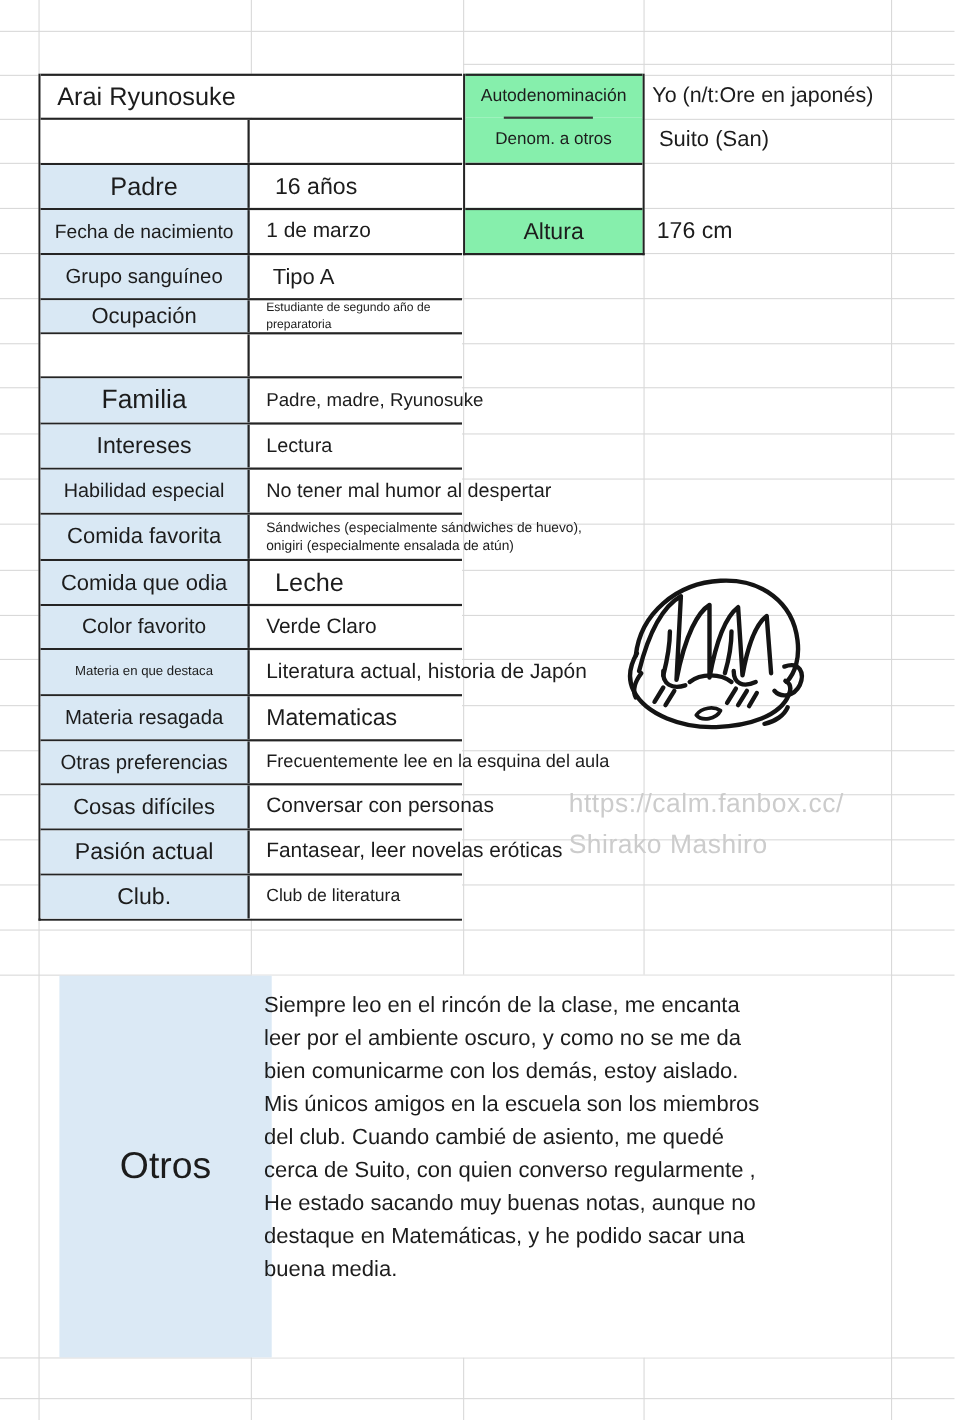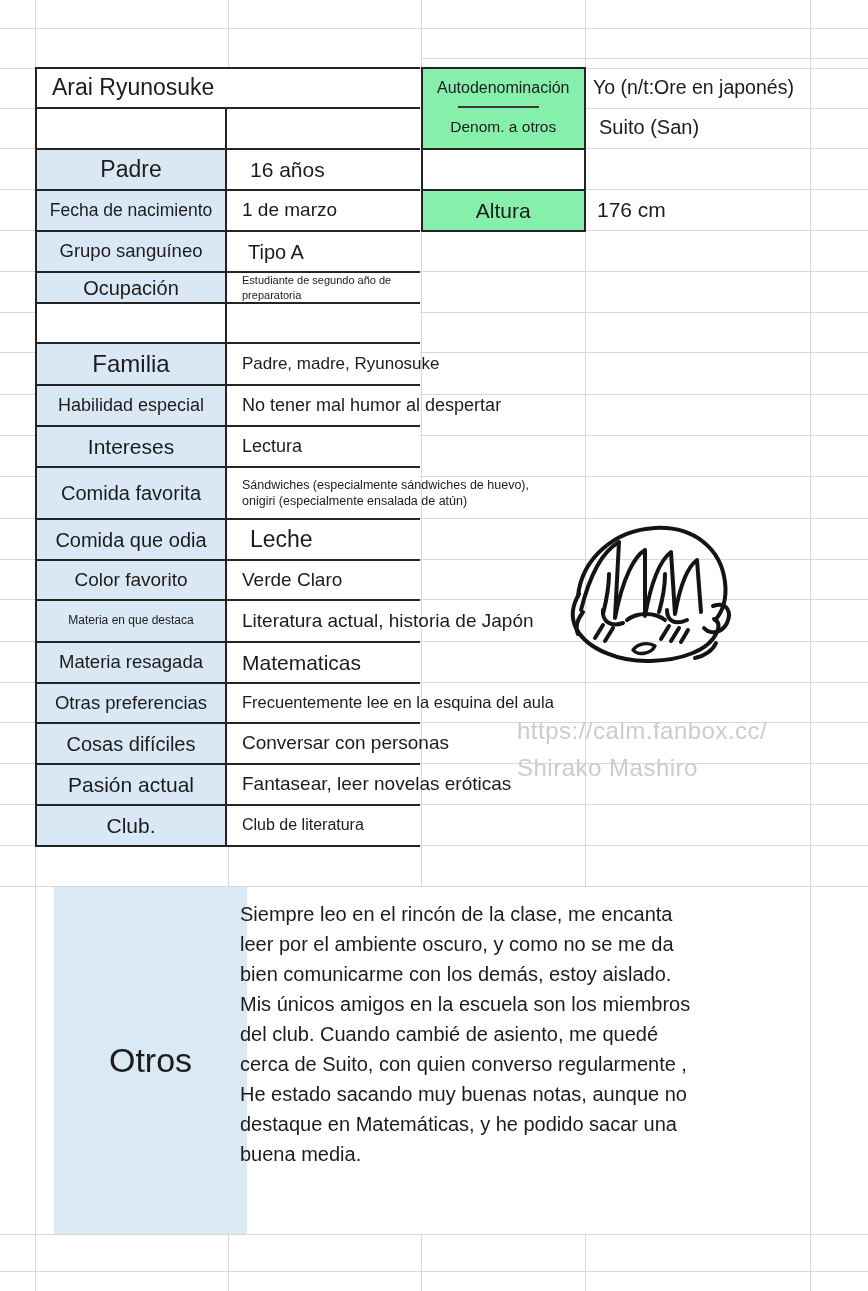--- a/index.html
+++ b/index.html
@@ -136,35 +136,35 @@
     <div class="lrow" style="height:42px">
       <div class="lcell">
           <span class="lbl" style="font-size:24px">Familia</span>
         </div>
       <div class="lval">
           <span class="val" style="font-size:17px">Padre, madre, Ryunosuke</span>
         </div>
     </div>
     <div class="lrow" style="height:41px">
       <div class="lcell">
+          <span class="lbl" style="font-size:21px">Intereses</span>
+        </div>
+      <div class="lval">
+          <span class="val" style="font-size:18px">Lectura</span>
+        </div>
+    </div>
+    <div class="lrow" style="height:41px">
+      <div class="lcell">
           <span class="lbl" style="font-size:18px">Habilidad especial</span>
         </div>
       <div class="lval">
           <span class="val" style="font-size:18px">No tener mal humor al despertar</span>
         </div>
     </div>
-    <div class="lrow" style="height:41px">
-      <div class="lcell">
-          <span class="lbl" style="font-size:21px">Intereses</span>
-        </div>
-      <div class="lval">
-          <span class="val" style="font-size:18px">Lectura</span>
-        </div>
-    </div>
-    <div class="lrow" style="height:52px">
+    <div class="lrow" style="height:42px">
       <div class="lcell">
           <span class="lbl" style="font-size:20px">Comida favorita</span>
         </div>
       <div class="lval">
           <span class="val" style="font-size:12.5px">Sándwiches (especialmente sándwiches de huevo),
 onigiri (especialmente ensalada de atún)</span>
         </div>
     </div>
     <div class="lrow" style="height:41px">
       <div class="lcell">

